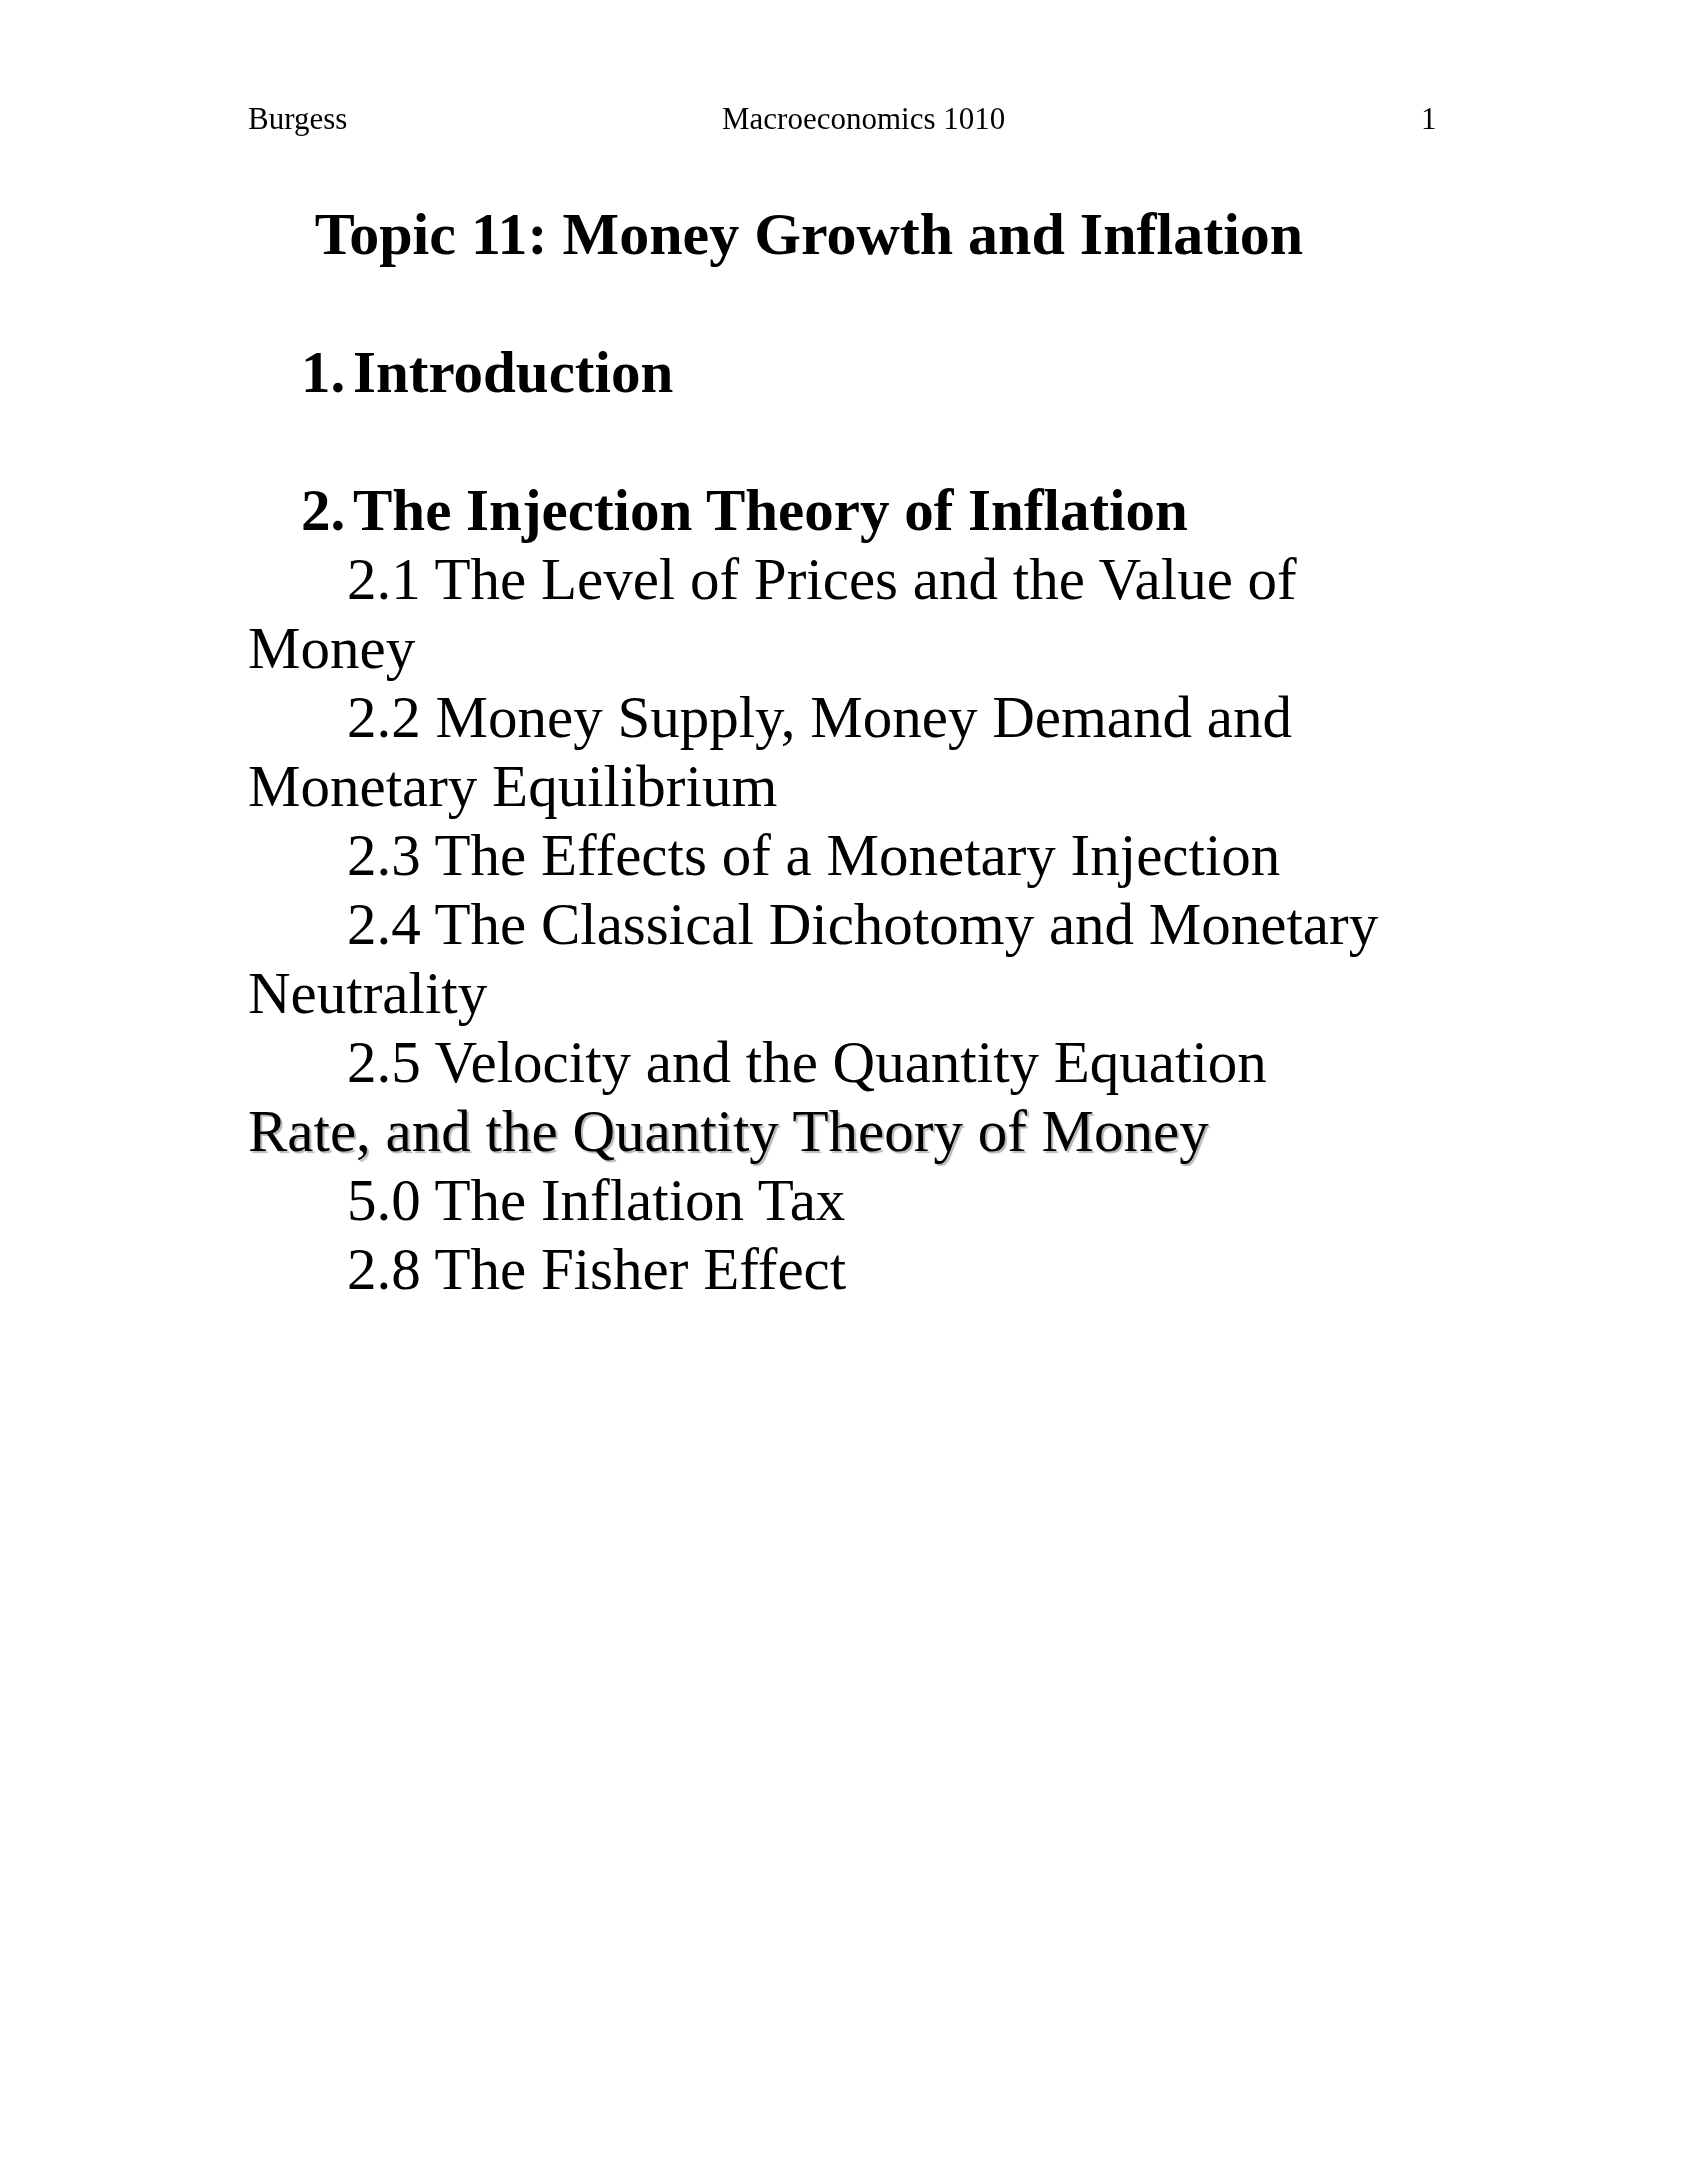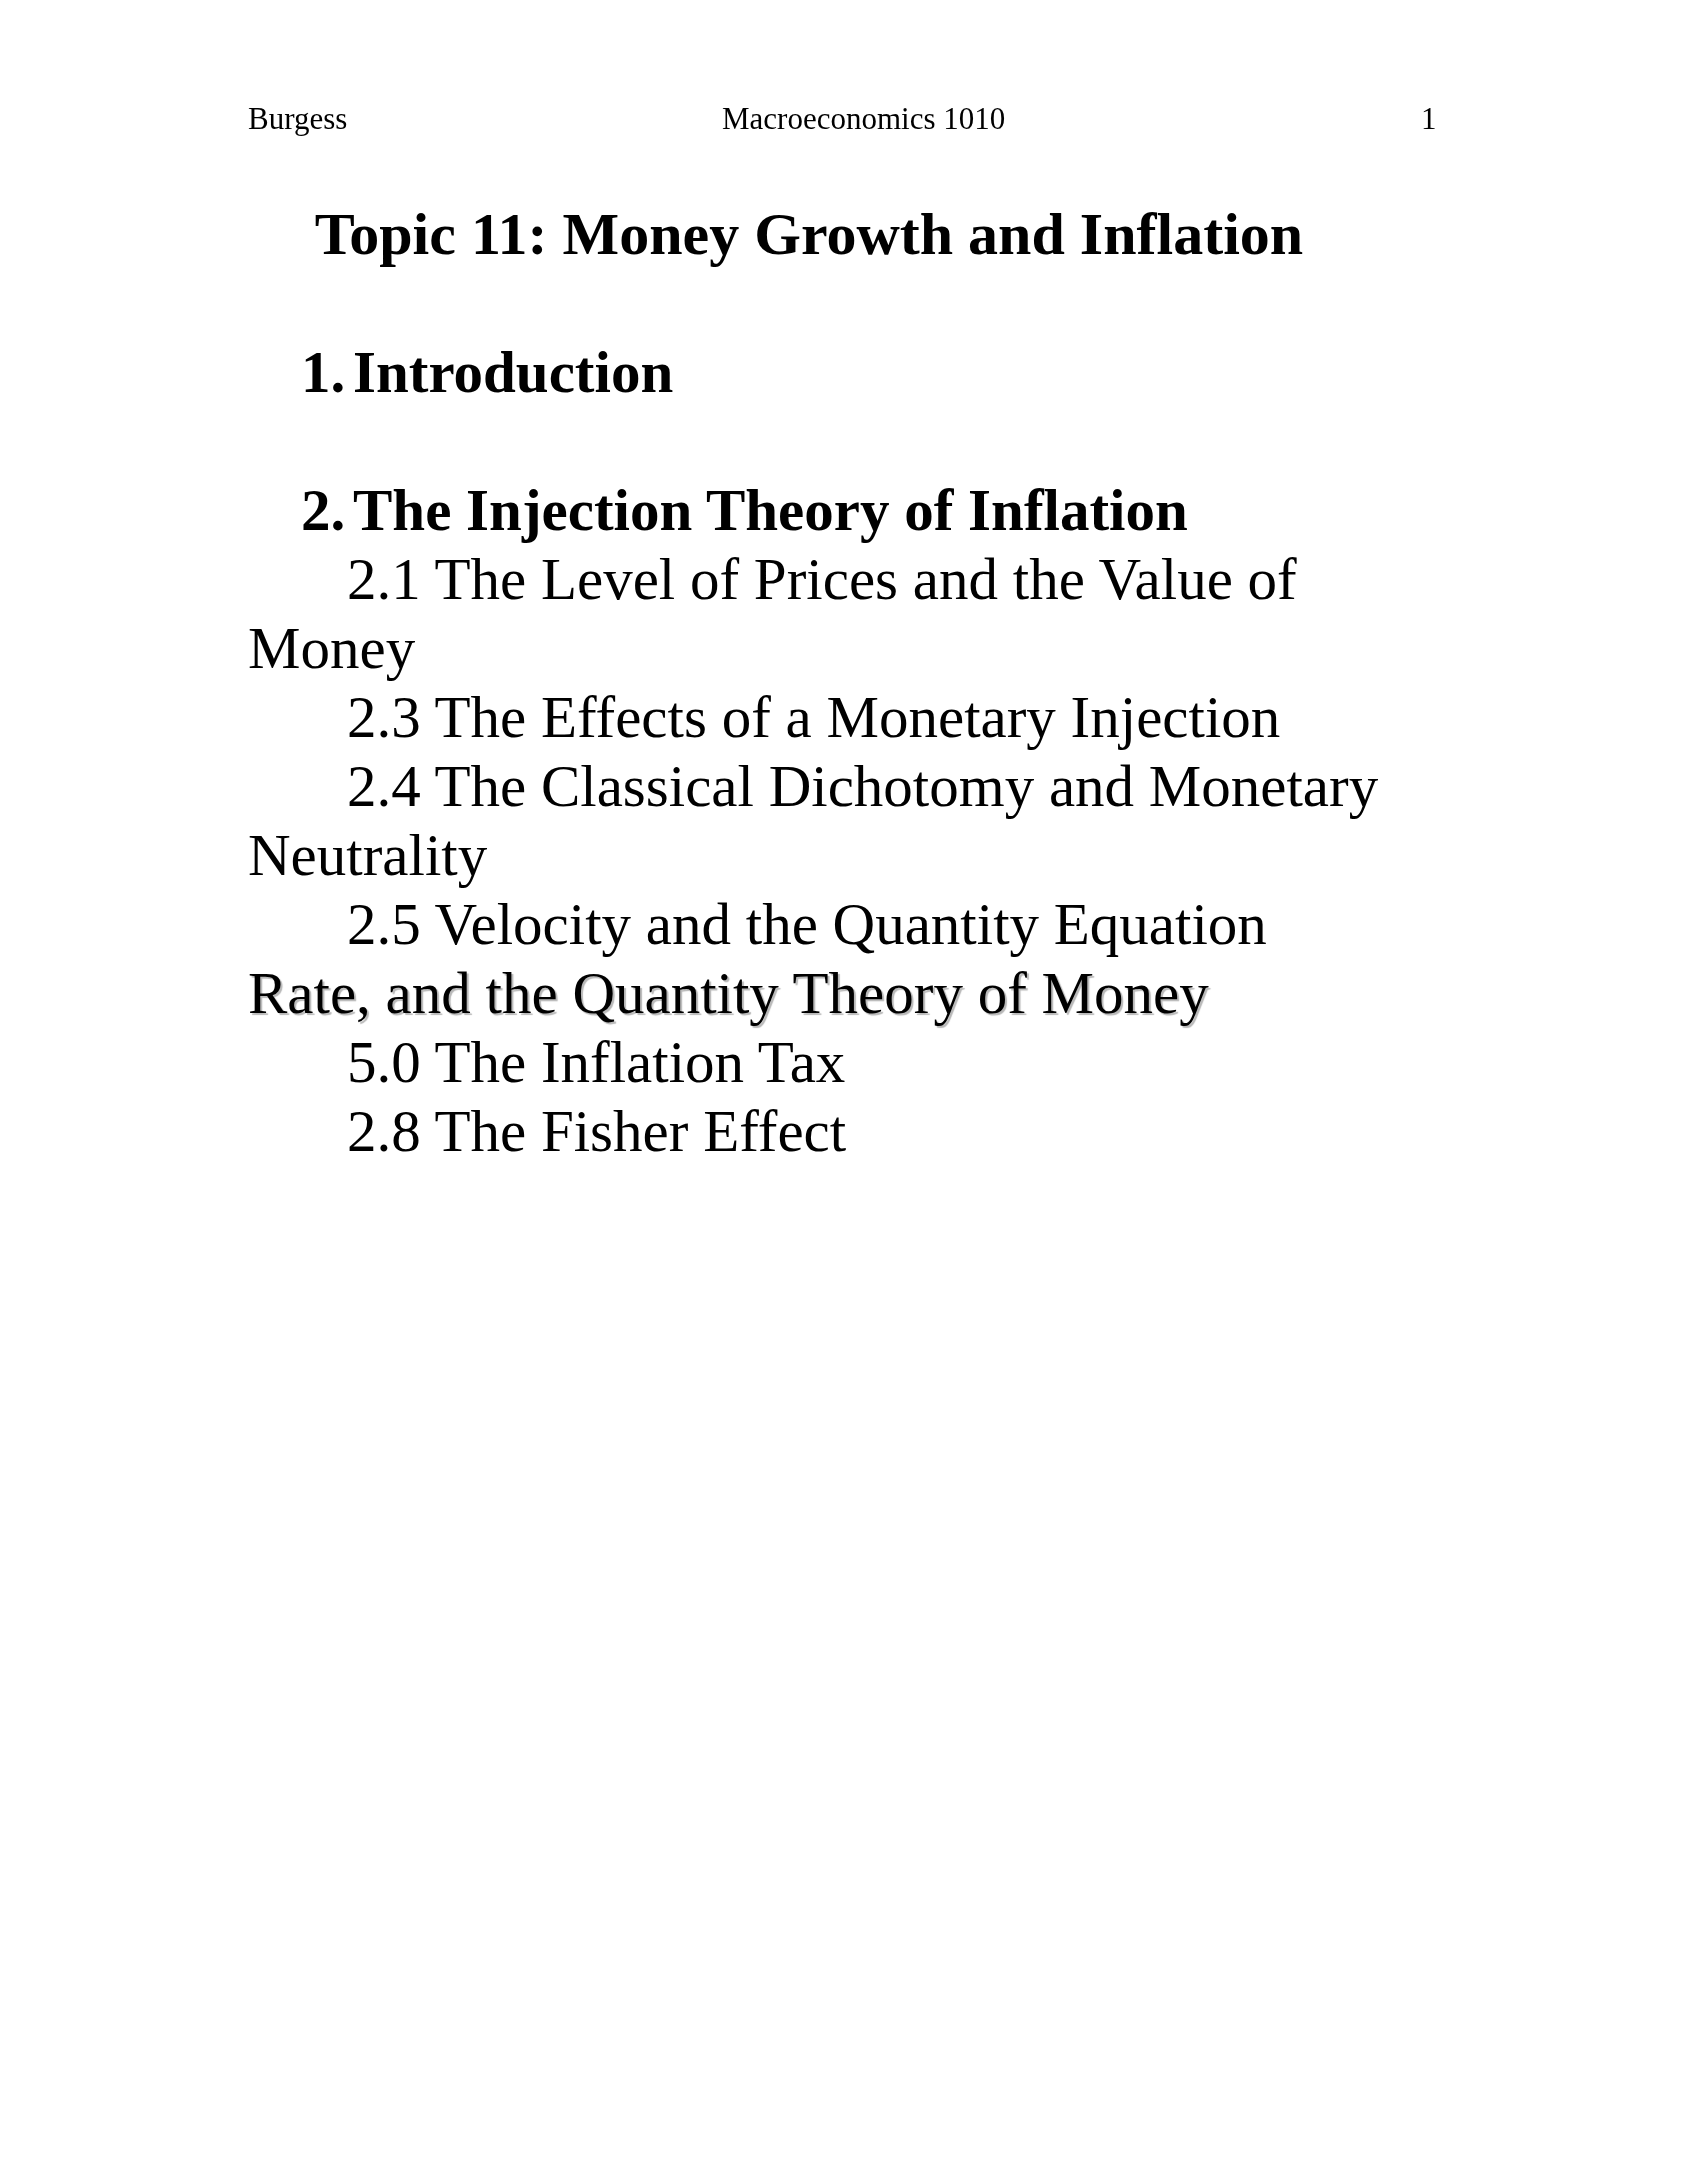--- a/index.html
+++ b/index.html
@@ -102,20 +102,24 @@
   <div class="line heading">
     <span class="num">2.</span>
     <span class="txt">The Injection Theory of Inflation</span>
   </div>
 
   <div>
     <div class="line sub-first">2.1 The Level of Prices and the Value of</div>
     <div class="line sub-cont">Money</div>
   </div>
   <div>
+    <div class="line sub-first">2.2 Money Supply, Money Demand and</div>
+    <div class="line sub-cont">Monetary Equilibrium</div>
+  </div>
+  <div>
     <div class="line sub-first">2.3 The Effects of a Monetary Injection</div>
   </div>
   <div>
     <div class="line sub-first">2.4 The Classical Dichotomy and Monetary</div>
     <div class="line sub-cont">Neutrality</div>
   </div>
   <div>
     <div class="line sub-first">2.5 Velocity and the Quantity Equation</div>
   </div>
   <div class="shadowed">

